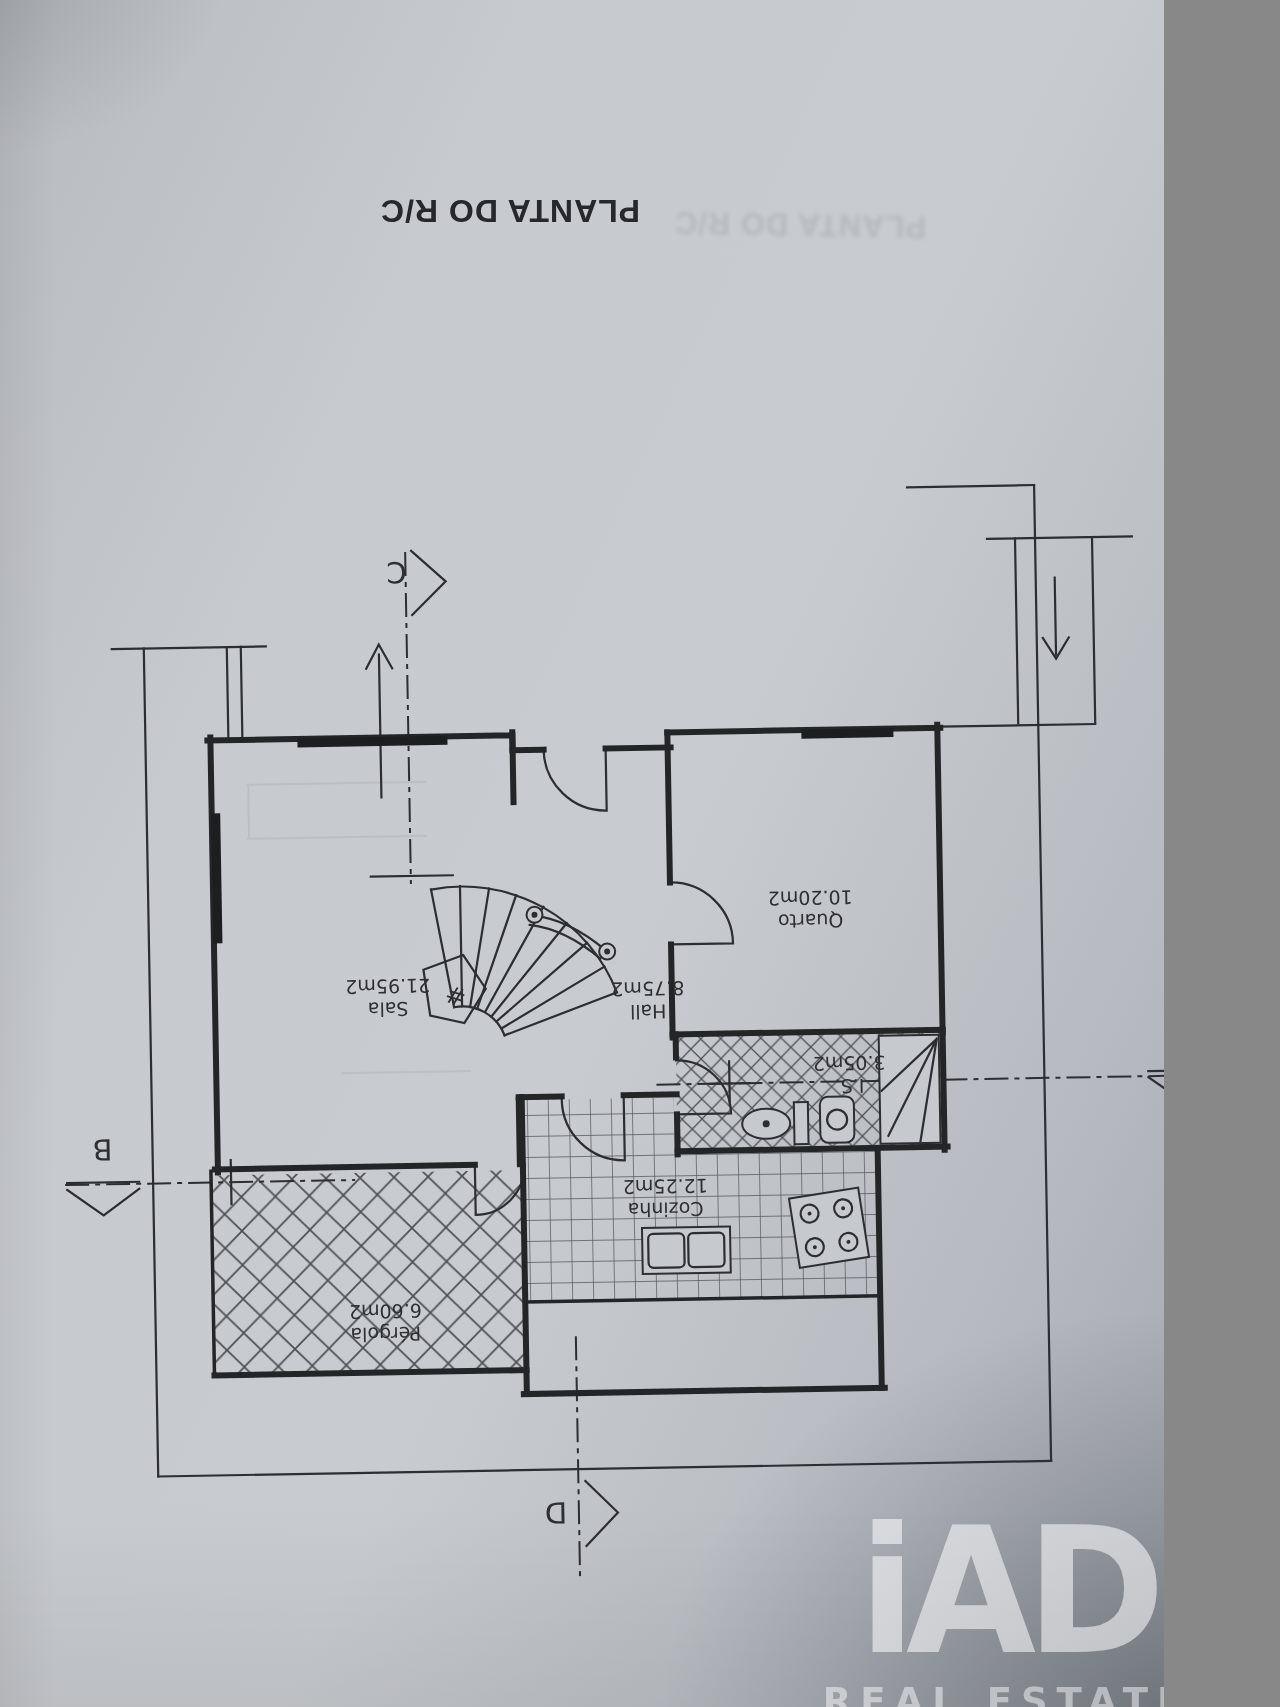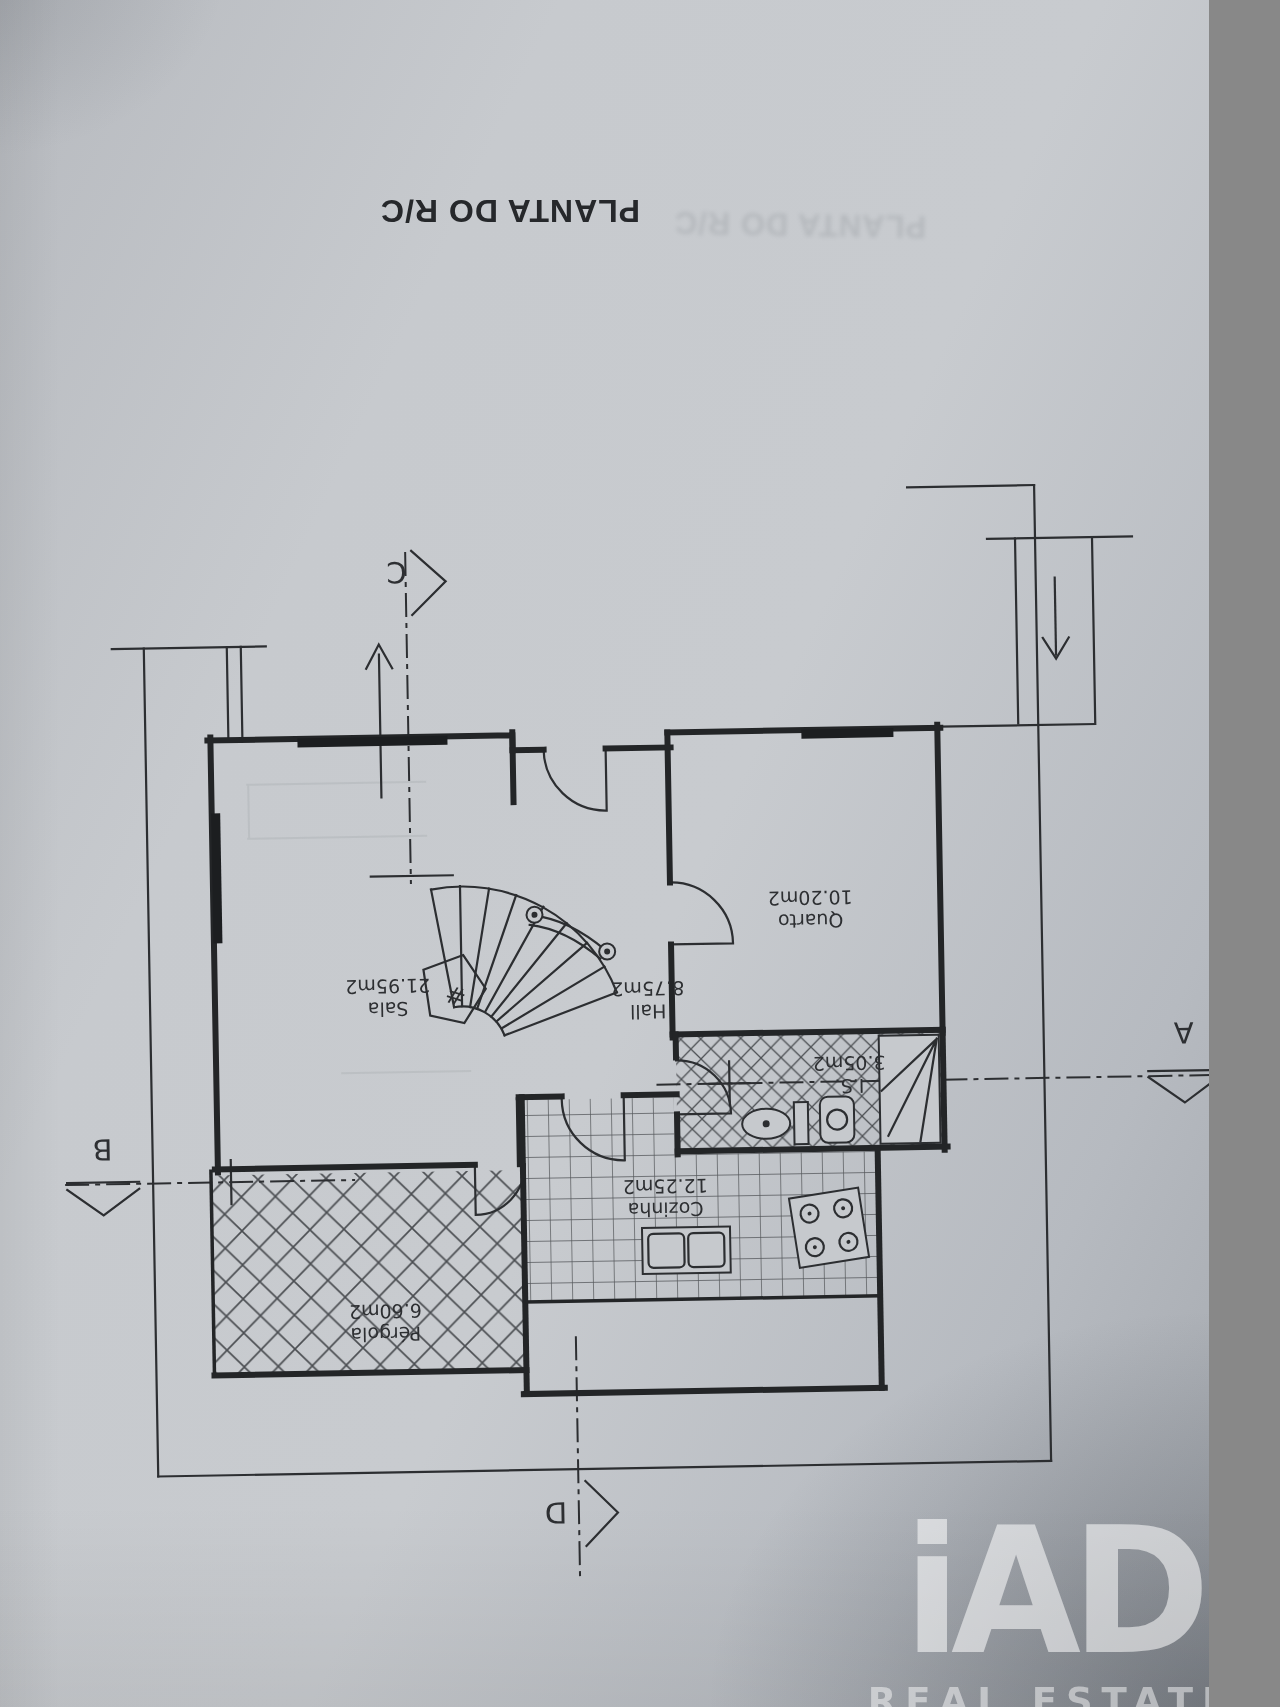--- a/index.html
+++ b/index.html
@@ -3,21 +3,20 @@
 <meta charset="utf-8">
 <style>
   html,body{margin:0;padding:0;background:#888;}
   .photo{
     position:relative;width:1164px;height:1707px;overflow:hidden;
     background:
       radial-gradient(760px 600px at 100% 100%, rgba(44,50,58,.36), rgba(44,50,58,0) 66%),
       radial-gradient(420px 320px at -2% -2%, rgba(44,50,58,.16), rgba(44,50,58,0) 60%),
       linear-gradient(115deg,#b7babf 0%,#c7cace 28%,#c8cbcf 55%,#b6bac0 82%,#a3a7ad 100%);
     font-family:"DejaVu Sans", sans-serif;
-    padding-left:45px;
   }
   .plan-svg{position:absolute;left:0;top:0;filter:blur(.35px);}
   .t{stroke:#2c2e31;stroke-width:2.2;fill:none;stroke-linecap:square}
   .w{stroke:#232527;stroke-width:6;fill:none;stroke-linecap:square}
   .w2{stroke:#232527;stroke-width:3.5;fill:none}
   .dd{stroke:#2c2e31;stroke-width:2;fill:none;stroke-dasharray:24 6 5 6}
   .win{stroke:#1c1e20;stroke-width:9;fill:none}
   .fx{stroke:#2c2e31;stroke-width:2;fill:#c6c9cd}
   .lbl{font-family:"DejaVu Sans",sans-serif;font-size:19px;fill:#2d2f32;text-anchor:middle}
   .sec{font-family:"DejaVu Sans",sans-serif;font-size:29px;fill:#2d2f32;text-anchor:middle}

